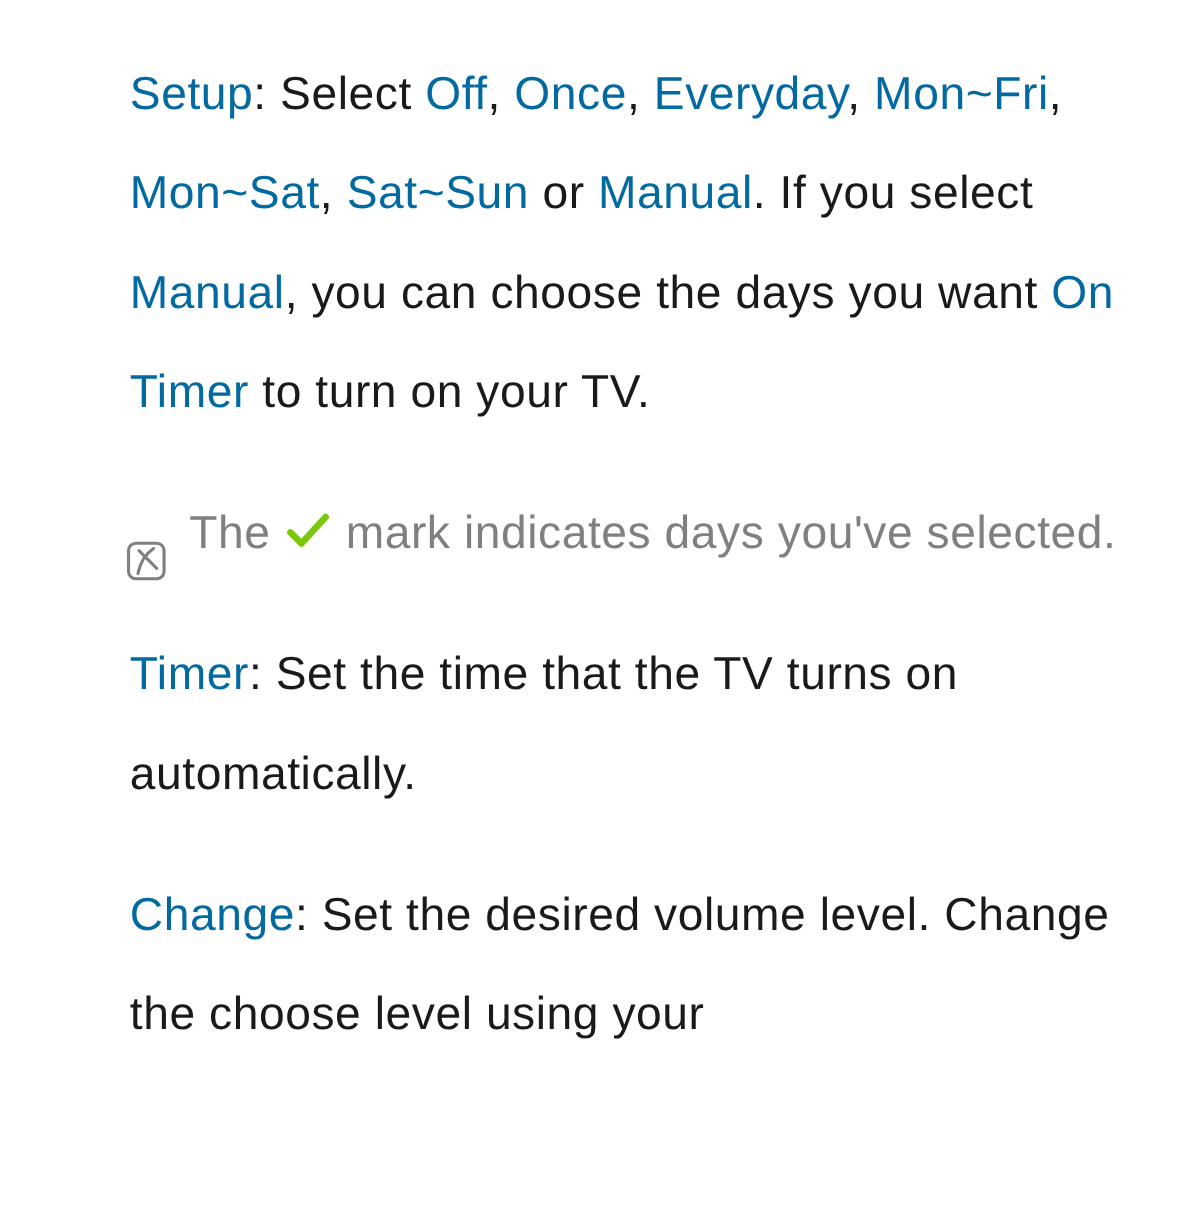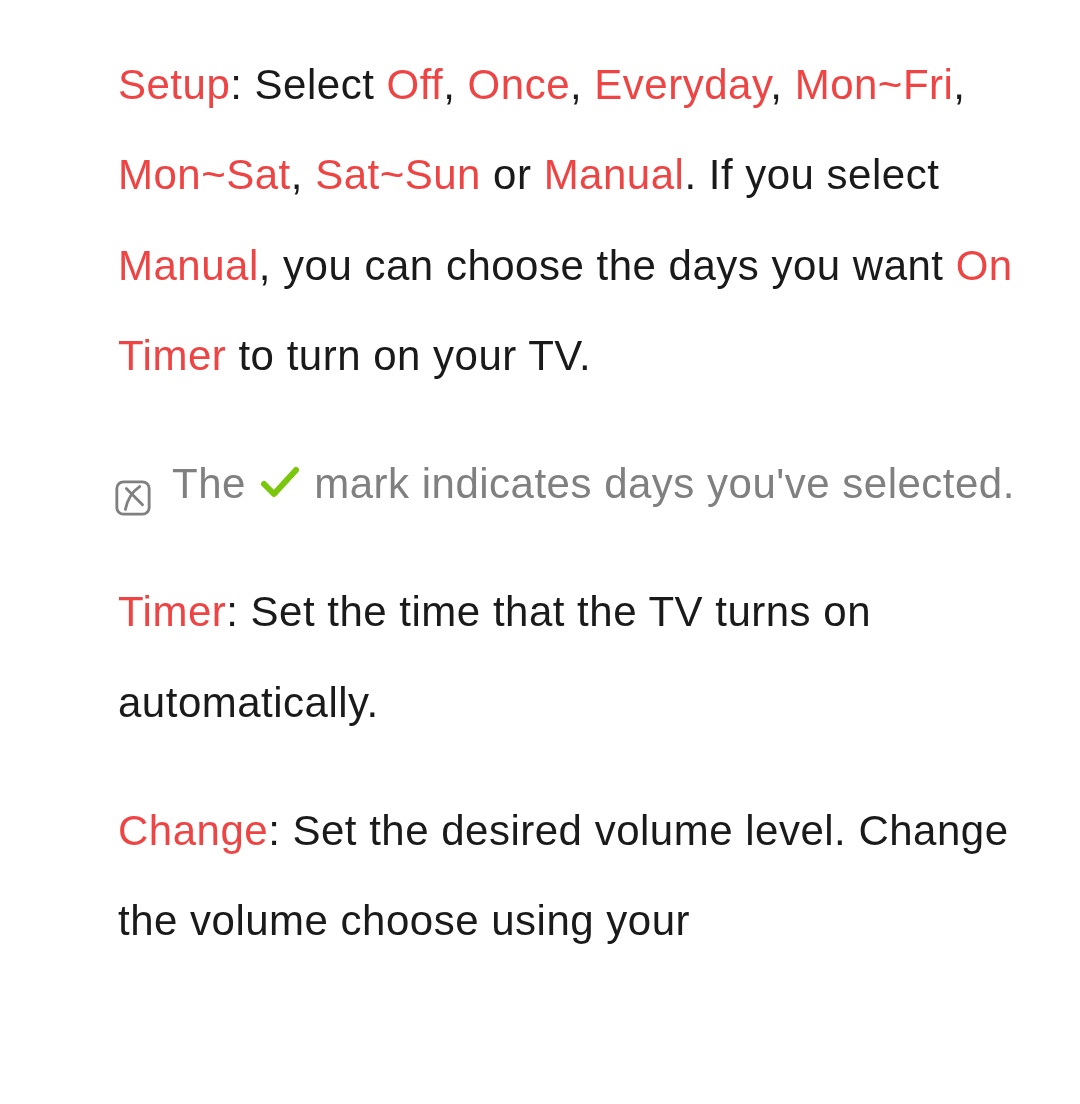--- a/index.html
+++ b/index.html
@@ -12,28 +12,28 @@
       height: 1104px;
       background: #ffffff;
       font-family: Arial, Helvetica, sans-serif;
       font-size: 42px;
       color: #1a1a1a;
       padding: 40px 40px 0 118px;
       line-height: 2.15;
       letter-spacing: 0.5px;
     }
     .hl {
-      color: #ef4444;
+      color: #0369a1;
     }
     .para {
       margin-bottom: 38px;
     }
     .note-row {
       display: flex;
-      align-items: center;
+      align-items: flex-end;
       margin-bottom: 38px;
       margin-left: -4px;
     }
     .note-icon {
       flex: 0 0 auto;
       width: 38px;
       height: 38px;
       margin-top: 28px;
       margin-right: 20px;
     }
@@ -64,14 +64,14 @@
         <path d="M 6 20 L 16 30 L 38 6" fill="none" stroke="#7ac70c" stroke-width="6" stroke-linecap="round" stroke-linejoin="round"></path>
       </svg><span> mark indicates days you've selected.</span>
   </div>
 </div>
 
 <div class="para">
   <span class="hl">Timer</span><span>: Set the time that the TV turns on automatically.</span>
 </div>
 
 <div class="para">
-  <span class="hl">Change</span><span>: Set the desired volume level. Change the volume choose using your</span>
+  <span class="hl">Change</span><span>: Set the desired volume level. Change the choose level using your</span>
 </div>
 
 </body></html>

